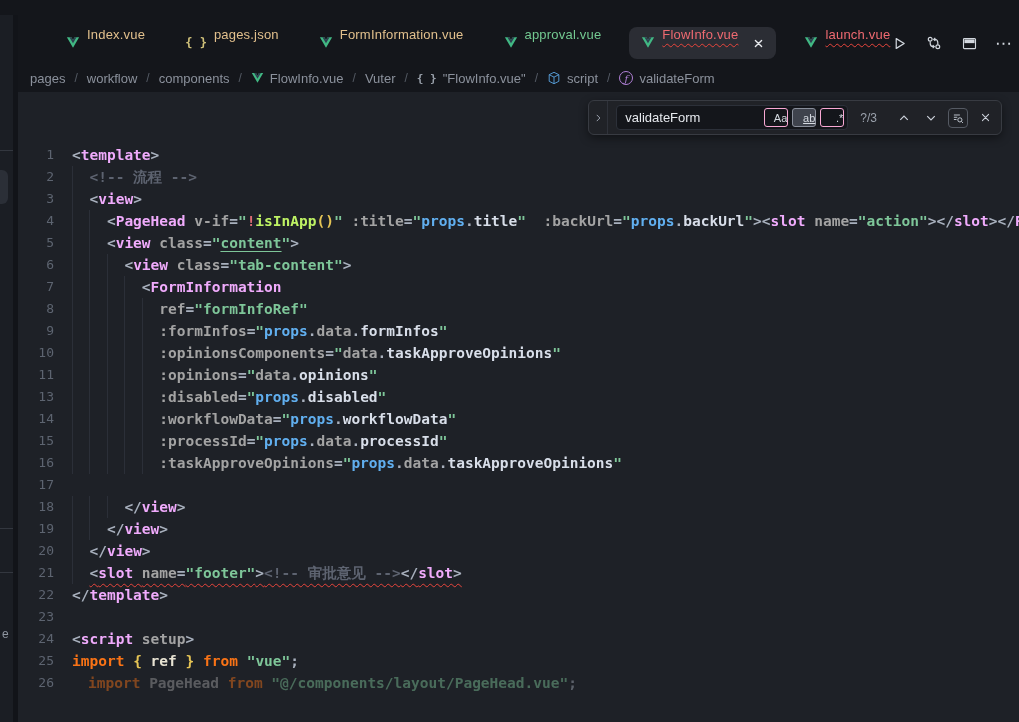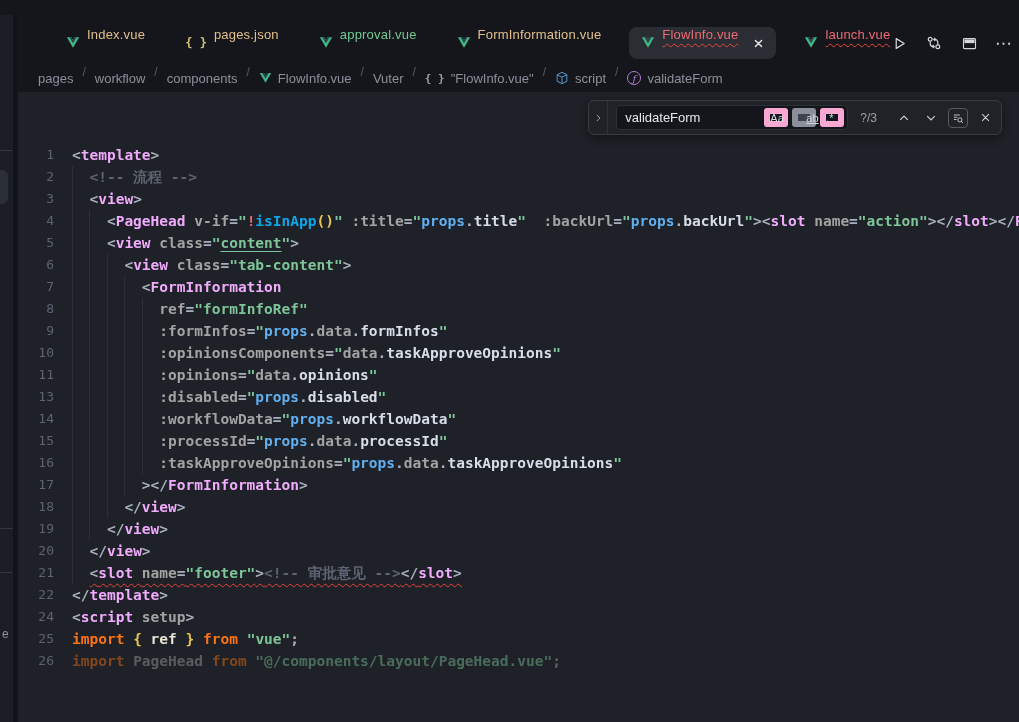--- a/index.html
+++ b/index.html
@@ -26,62 +26,62 @@
   .tlabel.err { color:#ef6a71; }
   .tlabel.sq  { text-decoration:underline wavy #e8453c; text-decoration-thickness:1px; text-underline-offset:4px; }
   .ticon { display:flex; align-items:center; }
   .json-braces { color:#d0c17a; font-size:12px; font-weight:bold; font-family:"DejaVu Sans Mono", monospace; }
   .tclose { margin-left:8px; display:flex; align-items:center; cursor:pointer; }
   .tab-actions { position:absolute; right:0; top:10px; height:36px; display:flex; align-items:center; gap:9px; padding-right:2px; }
   .act-btn { width:26px; height:26px; display:flex; align-items:center; justify-content:center; cursor:pointer; flex:none; }
   .dots { color:#d2d7de; font-size:17px; letter-spacing:1px; }
 
   
-  .breadcrumb { position:absolute; left:12px; right:0; top:50px; height:26px; display:flex; font-size:13px; color:#8b919c; white-space:nowrap; overflow:hidden;margin-left:8px; }
+  .breadcrumb { position:absolute; left:12px; right:0; top:50px; height:26px; display:flex; align-items:center; font-size:13px; color:#8b919c; white-space:nowrap; overflow:hidden; }
   .bc-item { display:flex; align-items:center; gap:6px; cursor:pointer; }
   .bc-sep { color:#565c66; margin:0 9px; font-size:12px; }
   .fn-icon { display:inline-flex; width:14px; height:14px; border:1.3px solid #b180d7; border-radius:50%; color:#b180d7; font-size:10px; font-style:italic; align-items:center; justify-content:center; font-family:"DejaVu Serif", serif; }
   .bc-braces { color:#9aa1ab; font-family:"DejaVu Sans Mono", monospace; font-size:11px; font-weight:bold; }
 
   
   .leftstrip { position:absolute; left:0; top:15px; width:13px; bottom:0; background:#1b1e24; }
   .strip-gap { position:absolute; left:13px; top:15px; width:5px; bottom:0; background:#121419; }
   .strip-line { position:absolute; left:0; width:13px; height:1px; background:#33373f; }
   .strip-pill { position:absolute; left:0; top:155px; width:8px; height:34px; background:#2b2f37; border-radius:0 6px 6px 0; }
   .strip-frag { position:absolute; left:2px; top:612px; color:#8f96a1; font-size:12px; }
 
   
   .editor { position:absolute; left:18px; top:92px; right:0; bottom:0; background:#1e2127; }
   .codearea { position:absolute; left:0; top:52px; right:0; bottom:0; font-family:"DejaVu Sans Mono", monospace; font-weight:600; }
   .line { display:flex; height:22px; line-height:22px; white-space:pre; }
-  .line.dim .tokwrap { opacity:.45; }
+  .line.dim .tokwrap { opacity:.45;margin-left:16px; }
   .ln { width:54px; flex:none; text-align:right; padding-right:18px; color:#5d6470; font-size:13px; font-weight:normal; user-select:none; }
   .codetext { font-size:14.5px; display:flex; }
   .indent { display:inline-block; background:repeating-linear-gradient(to right, #2b2f38 0 1px, transparent 1px 2ch); }
   .tokwrap.squig { text-decoration:underline wavy #e8453c; text-decoration-thickness:1px; text-underline-offset:5px; }
   .tk-pln { color:#a8b0bd; }
   .tk-wht { color:#d8dee9; }
   .tk-tag { color:#f0abfc; }
   .tk-attr { color:#a3a3a3; }
   .tk-str { color:#7ec699; }
   .tk-und { color:#7ec699; text-decoration:underline; text-underline-offset:3px;text-align:center; }
   .tk-blue { color:#61afef; }
   .tk-gold { color:#e5c455; }
   .tk-cmt { color:#5d6370; }
   .tk-pur { color:#f97316; }
   .tk-red { color:#e06c75; }
-  .tk-orange { color:#0ea5e9; }
+  .tk-orange { color:#bef264; }
   .tk-cream { color:#e8e3d3; }
 
   
   .findwidget { position:absolute; top:8px; right:17px; height:35px; background:#202227; border:1px solid #383b42; border-radius:6px; display:flex; align-items:center; box-shadow:0 3px 10px rgba(0,0,0,.45); padding-right:6px; z-index:5; }
   .fw-expand { align-self:stretch; width:19px; display:flex; align-items:center; justify-content:center; border-right:1px solid #2f323a; cursor:pointer; }
   .fw-inputbox { display:flex; align-items:center; background:#14161b; border:1px solid #2c3039; border-radius:4px; height:25px; width:232px; margin-left:8px; padding:0 3px 0 8px; }
   .fw-input { flex:1; min-width:0; background:transparent; border:none; outline:none; color:#e6e9ee; font-size:13px; font-family:"Liberation Sans", sans-serif; }
-  .fw-toggle { width:24px; height:19px; border:6px solid #f9a8d4; border-radius:3px; display:flex; align-items:center; justify-content:flex-start; color:#d4d9e0; font-size:11px; margin-left:4px; cursor:pointer; flex:none; font-family:"Liberation Sans", sans-serif; }
+  .fw-toggle { width:24px; height:19px; border:1px solid #f9a8d4; border-radius:3px; display:flex; align-items:center; justify-content:flex-end; color:#d4d9e0; font-size:11px; margin-left:4px; cursor:pointer; flex:none; font-family:"Liberation Sans", sans-serif; }
   .fw-toggle.on { background:#3f434d; border-color:#8a8f9b; }
   .fw-toggle.on span { text-decoration:underline;margin-left:8px; }
   .fw-count { color:#9aa1ab; font-size:12px; margin:0 10px 0 12px; white-space:nowrap; }
   .fw-btn { width:20px; height:20px; display:flex; align-items:center; justify-content:center; cursor:pointer; margin-left:7px; flex:none; }
   .fw-selbox { border:1px solid #555a63; border-radius:4px; }
 </style>
 </head>
 <body>
 
 <div id="app">
@@ -114,31 +114,31 @@
         <span class="tlabel mod">pages.json</span>
       </div>
 
       <div class="tab">
         <span class="ticon">
             <svg width="14" height="14" viewBox="0 0 24 24">
               <path fill="#41b883" d="M14.8 2L12 6.8 9.2 2H1.5L12 20 22.5 2z"></path>
               <path fill="#2f3e50" d="M14.8 2L12 6.8 9.2 2H5.8L12 12.6 18.2 2z"></path>
             </svg>
           </span>
+        <span class="tlabel mod">FormInformation.vue</span>
+      </div>
+
+      <div class="tab">
+        <span class="ticon">
+            <svg width="14" height="14" viewBox="0 0 24 24">
+              <path fill="#41b883" d="M14.8 2L12 6.8 9.2 2H1.5L12 20 22.5 2z"></path>
+              <path fill="#2f3e50" d="M14.8 2L12 6.8 9.2 2H5.8L12 12.6 18.2 2z"></path>
+            </svg>
+          </span>
         <span class="tlabel add">approval.vue</span>
-      </div>
-
-      <div class="tab">
-        <span class="ticon">
-            <svg width="14" height="14" viewBox="0 0 24 24">
-              <path fill="#41b883" d="M14.8 2L12 6.8 9.2 2H1.5L12 20 22.5 2z"></path>
-              <path fill="#2f3e50" d="M14.8 2L12 6.8 9.2 2H5.8L12 12.6 18.2 2z"></path>
-            </svg>
-          </span>
-        <span class="tlabel mod">FormInformation.vue</span>
       </div>
 
       <div class="tab active">
         <span class="ticon">
             <svg width="14" height="14" viewBox="0 0 24 24">
               <path fill="#41b883" d="M14.8 2L12 6.8 9.2 2H1.5L12 20 22.5 2z"></path>
               <path fill="#2f3e50" d="M14.8 2L12 6.8 9.2 2H5.8L12 12.6 18.2 2z"></path>
             </svg>
           </span>
         <span class="tlabel err sq">FlowInfo.vue</span>
@@ -286,25 +286,26 @@
         <div class="line"><span class="ln">6</span><span class="codetext"><span class="indent">      </span><span class="tokwrap"><span class="tk-pln">&lt;</span><span class="tk-tag">view</span><span class="tk-pln"> </span><span class="tk-attr">class</span><span class="tk-pln">=</span><span class="tk-str">"tab-content"</span><span class="tk-pln">&gt;</span></span></span></div>
         <div class="line"><span class="ln">7</span><span class="codetext"><span class="indent">        </span><span class="tokwrap"><span class="tk-pln">&lt;</span><span class="tk-tag">FormInformation</span></span></span></div>
         <div class="line"><span class="ln">8</span><span class="codetext"><span class="indent">          </span><span class="tokwrap"><span class="tk-attr">ref</span><span class="tk-pln">=</span><span class="tk-str">"formInfoRef"</span></span></span></div>
         <div class="line"><span class="ln">9</span><span class="codetext"><span class="indent">          </span><span class="tokwrap"><span class="tk-attr">:formInfos</span><span class="tk-pln">=</span><span class="tk-str">"</span><span class="tk-blue">props</span><span class="tk-pln">.</span><span class="tk-attr">data</span><span class="tk-pln">.</span><span class="tk-wht">formInfos</span><span class="tk-str">"</span></span></span></div>
         <div class="line"><span class="ln">10</span><span class="codetext"><span class="indent">          </span><span class="tokwrap"><span class="tk-attr">:opinionsComponents</span><span class="tk-pln">=</span><span class="tk-str">"</span><span class="tk-attr">data</span><span class="tk-pln">.</span><span class="tk-wht">taskApproveOpinions</span><span class="tk-str">"</span></span></span></div>
         <div class="line"><span class="ln">11</span><span class="codetext"><span class="indent">          </span><span class="tokwrap"><span class="tk-attr">:opinions</span><span class="tk-pln">=</span><span class="tk-str">"</span><span class="tk-attr">data</span><span class="tk-pln">.</span><span class="tk-wht">opinions</span><span class="tk-str">"</span></span></span></div>
         <div class="line"><span class="ln">13</span><span class="codetext"><span class="indent">          </span><span class="tokwrap"><span class="tk-attr">:disabled</span><span class="tk-pln">=</span><span class="tk-str">"</span><span class="tk-blue">props</span><span class="tk-pln">.</span><span class="tk-wht">disabled</span><span class="tk-str">"</span></span></span></div>
         <div class="line"><span class="ln">14</span><span class="codetext"><span class="indent">          </span><span class="tokwrap"><span class="tk-attr">:workflowData</span><span class="tk-pln">=</span><span class="tk-str">"</span><span class="tk-blue">props</span><span class="tk-pln">.</span><span class="tk-wht">workflowData</span><span class="tk-str">"</span></span></span></div>
         <div class="line"><span class="ln">15</span><span class="codetext"><span class="indent">          </span><span class="tokwrap"><span class="tk-attr">:processId</span><span class="tk-pln">=</span><span class="tk-str">"</span><span class="tk-blue">props</span><span class="tk-pln">.</span><span class="tk-attr">data</span><span class="tk-pln">.</span><span class="tk-wht">processId</span><span class="tk-str">"</span></span></span></div>
         <div class="line"><span class="ln">16</span><span class="codetext"><span class="indent">          </span><span class="tokwrap"><span class="tk-attr">:taskApproveOpinions</span><span class="tk-pln">=</span><span class="tk-str">"</span><span class="tk-blue">props</span><span class="tk-pln">.</span><span class="tk-attr">data</span><span class="tk-pln">.</span><span class="tk-wht">taskApproveOpinions</span><span class="tk-str">"</span></span></span></div>
-        <div class="line"><span class="ln">17</span><span class="codetext"><span class="indent">        </span><span class="tokwrap"><span class="tk-pln">&gt;&lt;/</span><span class="tk-tag">FormInformation</span><span class="tk-pln">&gt;</span></span></span></div>
+        <div class="line"><span class="ln">17</span></div>
         <div class="line"><span class="ln">18</span><span class="codetext"><span class="indent">      </span><span class="tokwrap"><span class="tk-pln">&lt;/</span><span class="tk-tag">view</span><span class="tk-pln">&gt;</span></span></span></div>
         <div class="line"><span class="ln">19</span><span class="codetext"><span class="indent">    </span><span class="tokwrap"><span class="tk-pln">&lt;/</span><span class="tk-tag">view</span><span class="tk-pln">&gt;</span></span></span></div>
         <div class="line"><span class="ln">20</span><span class="codetext"><span class="indent">  </span><span class="tokwrap"><span class="tk-pln">&lt;/</span><span class="tk-tag">view</span><span class="tk-pln">&gt;</span></span></span></div>
         <div class="line"><span class="ln">21</span><span class="codetext"><span class="indent">  </span><span class="tokwrap squig"><span class="tk-pln">&lt;</span><span class="tk-tag">slot</span><span class="tk-pln"> </span><span class="tk-attr">name</span><span class="tk-pln">=</span><span class="tk-str">"footer"</span><span class="tk-pln">&gt;</span><span class="tk-cmt">&lt;!-- 审批意见 --&gt;</span><span class="tk-pln">&lt;/</span><span class="tk-tag">slot</span><span class="tk-pln">&gt;</span></span></span></div>
         <div class="line"><span class="ln">22</span><span class="codetext"><span class="tokwrap"><span class="tk-pln">&lt;/</span><span class="tk-tag">template</span><span class="tk-pln">&gt;</span></span></span></div>
+        <div class="line"><span class="ln">23</span><span class="codetext"><span class="tokwrap"></span></span></div>
         <div class="line"><span class="ln">24</span><span class="codetext"><span class="tokwrap"><span class="tk-pln">&lt;</span><span class="tk-tag">script</span><span class="tk-pln"> </span><span class="tk-attr">setup</span><span class="tk-pln">&gt;</span></span></span></div>
         <div class="line"><span class="ln">25</span><span class="codetext"><span class="tokwrap"><span class="tk-pur">import</span><span class="tk-pln"> </span><span class="tk-gold">{</span><span class="tk-pln"> </span><span class="tk-cream">ref</span><span class="tk-pln"> </span><span class="tk-gold">}</span><span class="tk-pln"> </span><span class="tk-pur">from</span><span class="tk-pln"> </span><span class="tk-str">"vue"</span><span class="tk-pln">;</span></span></span></div>
         <div class="line dim"><span class="ln">26</span><span class="codetext"><span class="tokwrap"><span class="tk-pur">import</span><span class="tk-pln"> </span><span class="tk-attr">PageHead</span><span class="tk-pln"> </span><span class="tk-pur">from</span><span class="tk-pln"> </span><span class="tk-str">"@/components/layout/PageHead.vue"</span><span class="tk-pln">;</span></span></span></div>
       </div>
   </div>
 
 </div>
 
 </body></html>

